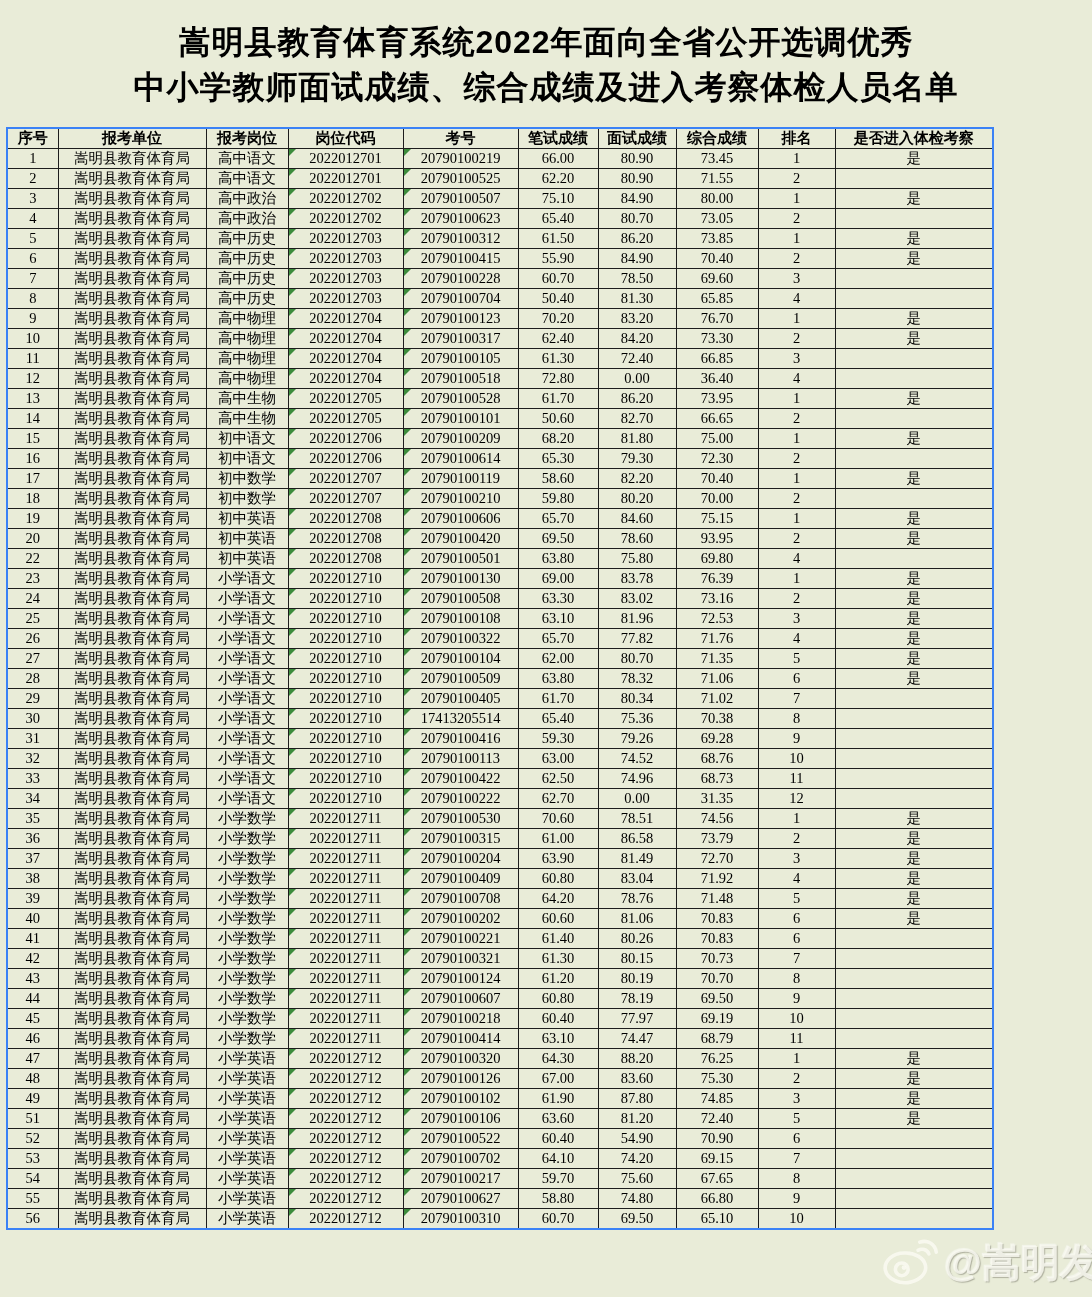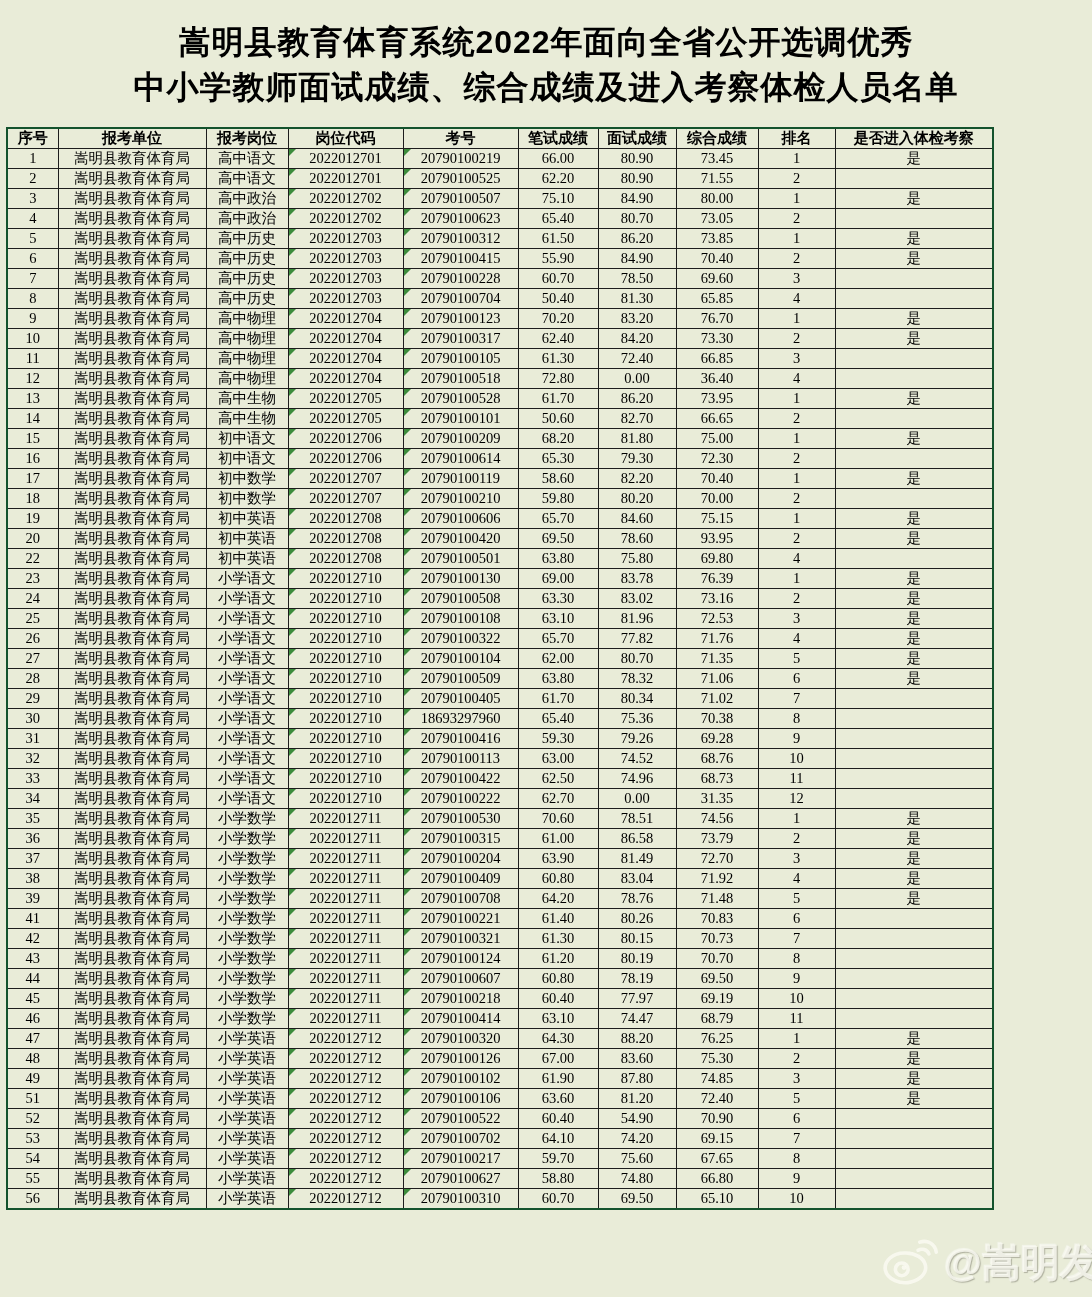--- a/index.html
+++ b/index.html
@@ -30,21 +30,21 @@
     letter-spacing: 1px;
     white-space: nowrap;
   }
   table.scores {
     position: absolute;
     left: 6px;
     top: 127px;
     width: 986px;
     border-collapse: collapse;
     table-layout: fixed;
-    border: 2px solid #14532d;
+    border: 2px solid #3b82f6;
   }
   table.scores th, table.scores td {
     border: 1px solid #1d1d1d;
     padding: 0;
     text-align: center;
     vertical-align: middle;
     color: #000;
     overflow: hidden;
     white-space: nowrap;
   }
@@ -460,21 +460,21 @@
           <td>80.34</td>
           <td>71.02</td>
           <td>7</td>
           <td></td>
         </tr>
         <tr>
           <td>30</td>
           <td>嵩明县教育体育局</td>
           <td>小学语文</td>
           <td class="flag">2022012710</td>
-          <td class="flag">18693297960</td>
+          <td class="flag">17413205514</td>
           <td>65.40</td>
           <td>75.36</td>
           <td>70.38</td>
           <td>8</td>
           <td></td>
         </tr>
         <tr>
           <td>31</td>
           <td>嵩明县教育体育局</td>
           <td>小学语文</td>
@@ -573,20 +573,32 @@
         <tr>
           <td>39</td>
           <td>嵩明县教育体育局</td>
           <td>小学数学</td>
           <td class="flag">2022012711</td>
           <td class="flag">20790100708</td>
           <td>64.20</td>
           <td>78.76</td>
           <td>71.48</td>
           <td>5</td>
+          <td>是</td>
+        </tr>
+        <tr>
+          <td>40</td>
+          <td>嵩明县教育体育局</td>
+          <td>小学数学</td>
+          <td class="flag">2022012711</td>
+          <td class="flag">20790100202</td>
+          <td>60.60</td>
+          <td>81.06</td>
+          <td>70.83</td>
+          <td>6</td>
           <td>是</td>
         </tr>
         <tr>
           <td>41</td>
           <td>嵩明县教育体育局</td>
           <td>小学数学</td>
           <td class="flag">2022012711</td>
           <td class="flag">20790100221</td>
           <td>61.40</td>
           <td>80.26</td>

